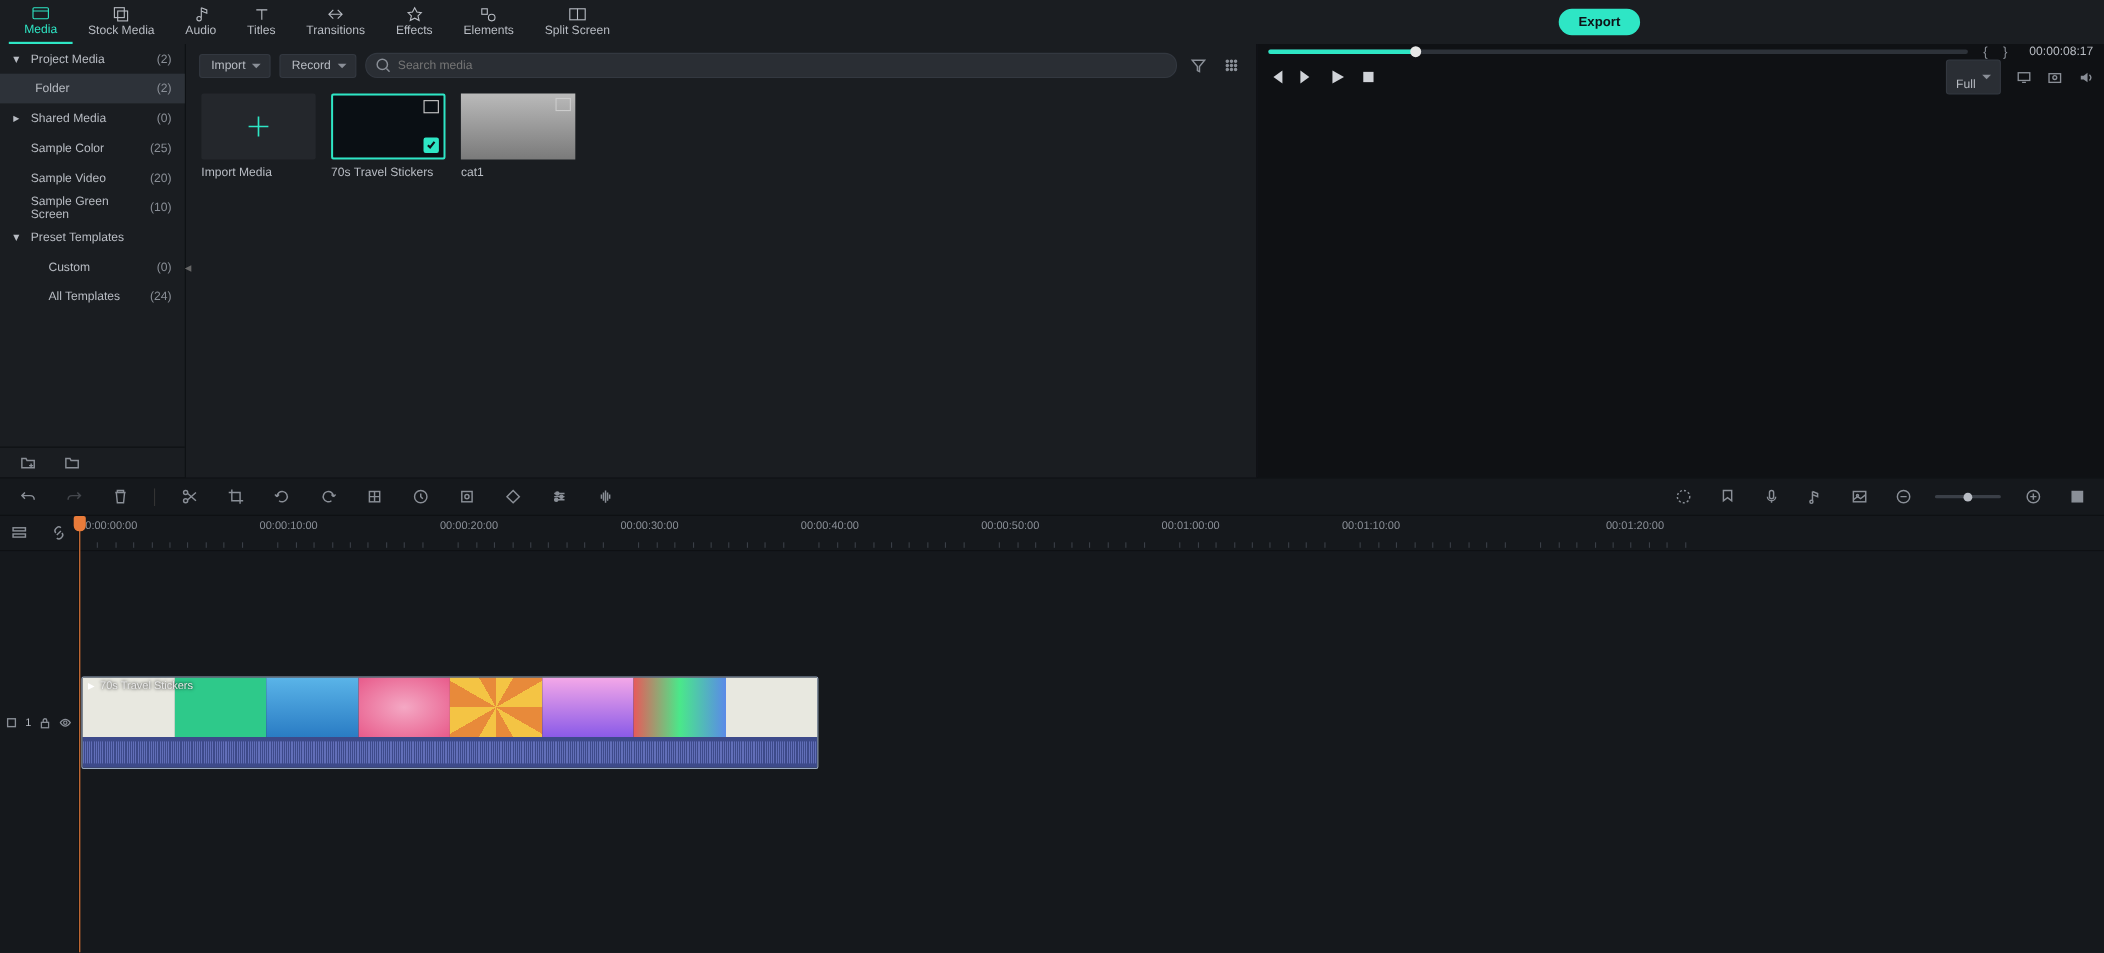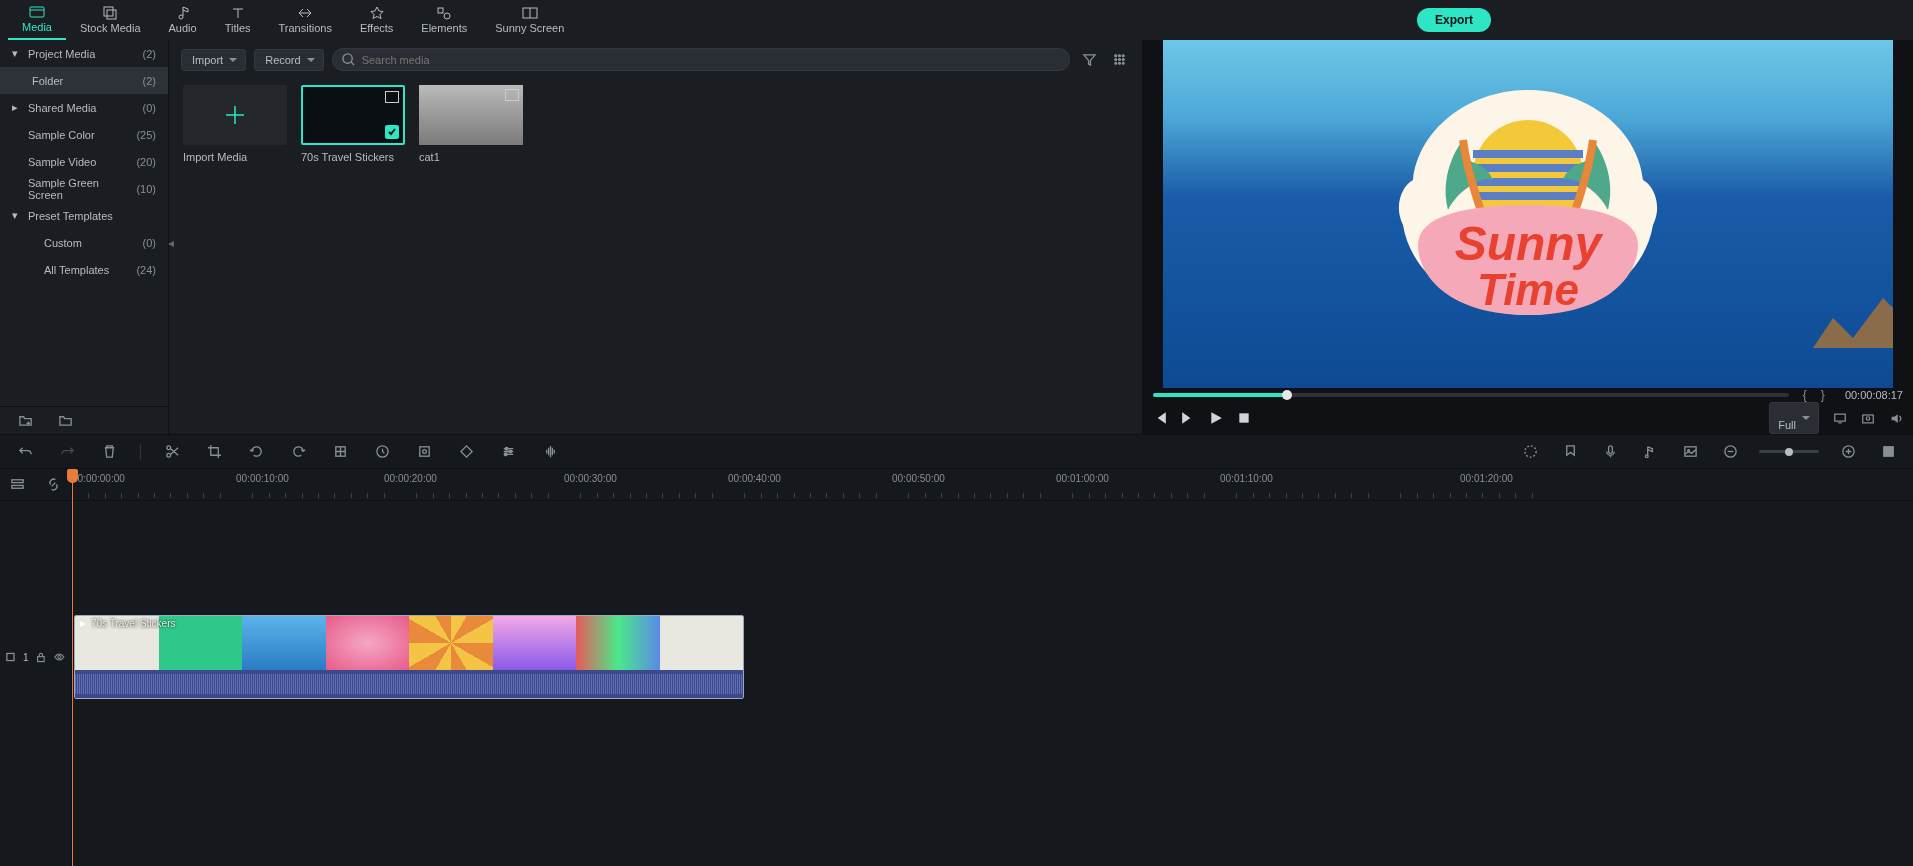--- a/index.html
+++ b/index.html
@@ -120,21 +120,21 @@
           <rect x="2" y="2" width="5" height="5" stroke="currentColor" fill="none"></rect>
           <circle cx="11" cy="10" r="3" stroke="currentColor" fill="none"></circle>
         </svg>
       <span>Elements</span>
     </div>
     <div class="tab">
       <svg viewBox="0 0 16 14">
           <rect x="1" y="2" width="14" height="10" stroke="currentColor" fill="none"></rect>
           <path d="M8 2v10" stroke="currentColor"></path>
         </svg>
-      <span>Sunny Screen</span>
+      <span>Split Screen</span>
     </div>
     <button class="export-btn">Export</button>
   </div>
 
   <div class="main-row">
 
     <div class="sidebar">
       <div id="sb-list">
           <div class="sb-item section">
             <span class="sb-caret">▾</span>
@@ -251,40 +251,20 @@
             <div class="thumb">
               <span class="corner"></span>
               <div style="width:100%;height:100%;background:linear-gradient(#bababa,#7a7a7a)"></div>
             </div>
             <span>cat1</span>
           </div>
         </div>
     </div>
 
     <div class="preview-panel">
-      <div class="preview-canvas">
-        <svg class="sticker" viewBox="0 0 300 280">
-          <path d="M150 10c60 0 110 40 115 90 10 5 20 25 10 45-8 50-60 90-125 90s-117-40-125-90c-10-20 0-40 10-45 5-50 55-90 115-90z" fill="#fdf6e8"></path>
-          <circle cx="150" cy="95" r="55" fill="#f4c939"></circle>
-          <rect x="95" y="70" width="110" height="8" fill="#5a7fc4"></rect>
-          <rect x="95" y="84" width="110" height="8" fill="#5a7fc4"></rect>
-          <rect x="95" y="98" width="110" height="8" fill="#5a7fc4"></rect>
-          <rect x="95" y="112" width="110" height="8" fill="#5a7fc4"></rect>
-          <path d="M70 130c-10-40 15-70 15-70-5 30 20 15 30 40-10-5-35 10-45 30z" fill="#4ea88a"></path>
-          <path d="M230 130c10-40-15-70-15-70 5 30-20 15-30 40 10-5 35 10 45 30z" fill="#4ea88a"></path>
-          <path d="M85 60c5 40 25 90 25 90" stroke="#e8863a" stroke-width="8" fill="none"></path>
-          <path d="M215 60c-5 40-25 90-25 90" stroke="#e8863a" stroke-width="8" fill="none"></path>
-          <path d="M40 165c0-30 50-40 110-40s110 10 110 40-30 70-110 70-110-40-110-70z" fill="#f5a9b8"></path>
-          <text x="150" y="180" text-anchor="middle" font-family="cursive" font-size="48" font-weight="bold" fill="#e8412f" font-style="italic">Sunny</text>
-          <text x="150" y="225" text-anchor="middle" font-family="cursive" font-size="44" font-weight="bold" fill="#e8412f" font-style="italic">Time</text>
-        </svg>
-        <svg style="position:absolute;bottom:40px;right:-20px;width:100px;height:60px" viewBox="0 0 100 60">
-            <path d="M0 60 L20 30 L40 50 L70 10 L100 40 L100 60z" fill="#8a6b4a"></path>
-          </svg>
-      </div>
       <div class="scrubber">
         <div class="scrub-track">
           <div class="scrub-fill" style="width:21%"></div>
           <div class="scrub-dot" style="left:21%"></div>
         </div>
         <span style="margin-left:14px;color:#8a8f97">{</span>
         <span style="margin-left:14px;color:#8a8f97">}</span>
         <span class="timecode" style="margin-left:20px">00:00:08:17</span>
       </div>
       <div class="preview-controls">
@@ -487,21 +467,21 @@
           <span class="ruler-tick" style="left: 164px;">00:00:10:00</span>
           <span class="ruler-minor" style="left: 180.4px;"></span>
           <span class="ruler-minor" style="left: 196.8px;"></span>
           <span class="ruler-minor" style="left: 213.2px;"></span>
           <span class="ruler-minor" style="left: 229.6px;"></span>
           <span class="ruler-minor" style="left: 246px;"></span>
           <span class="ruler-minor" style="left: 262.4px;"></span>
           <span class="ruler-minor" style="left: 278.8px;"></span>
           <span class="ruler-minor" style="left: 295.2px;"></span>
           <span class="ruler-minor" style="left: 311.6px;"></span>
-          <span class="ruler-tick" style="left: 312px;">00:00:20:00</span>
+          <span class="ruler-tick" style="left: 328px;">00:00:20:00</span>
           <span class="ruler-minor" style="left: 344.4px;"></span>
           <span class="ruler-minor" style="left: 360.8px;"></span>
           <span class="ruler-minor" style="left: 377.2px;"></span>
           <span class="ruler-minor" style="left: 393.6px;"></span>
           <span class="ruler-minor" style="left: 410px;"></span>
           <span class="ruler-minor" style="left: 426.4px;"></span>
           <span class="ruler-minor" style="left: 442.8px;"></span>
           <span class="ruler-minor" style="left: 459.2px;"></span>
           <span class="ruler-minor" style="left: 475.6px;"></span>
           <span class="ruler-tick" style="left: 492px;">00:00:30:00</span>

